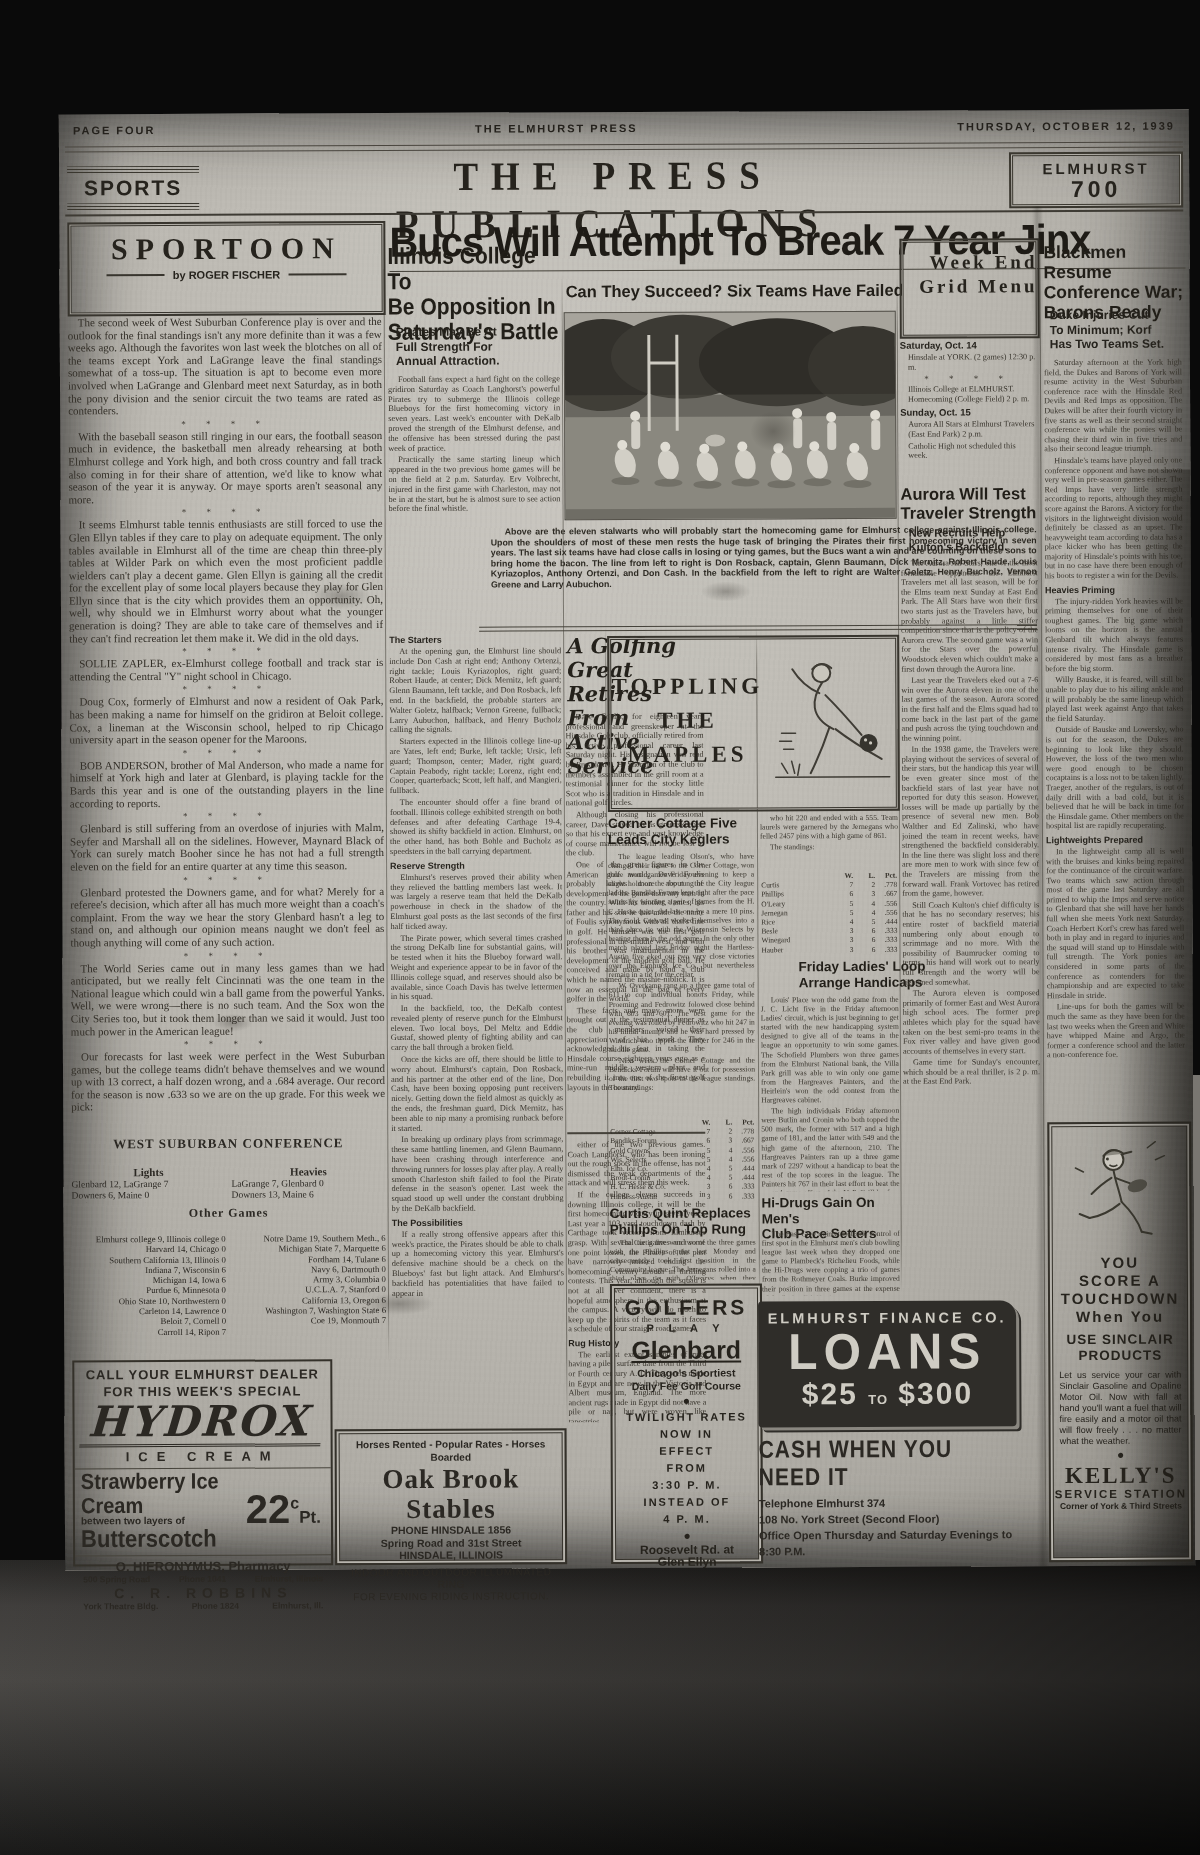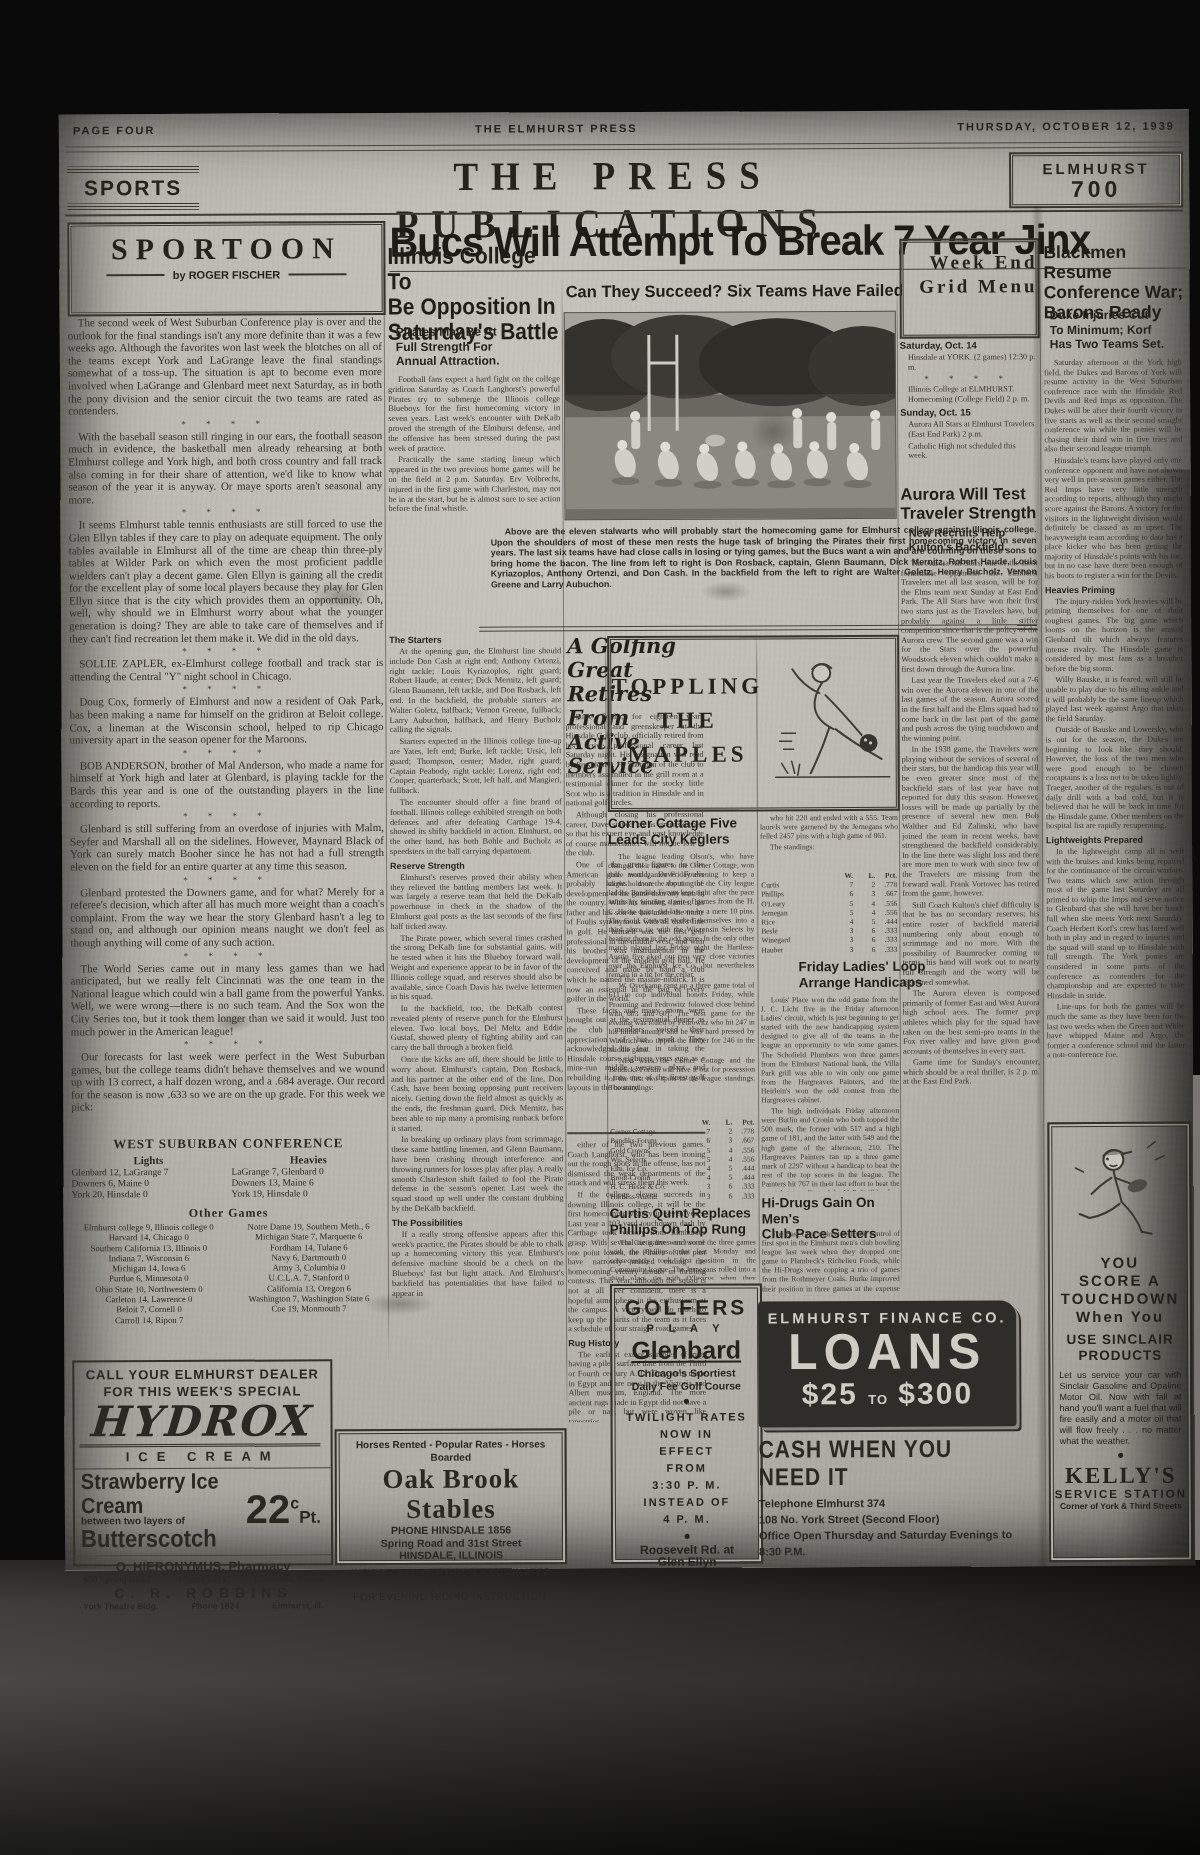--- a/index.html
+++ b/index.html
@@ -38,24 +38,24 @@
   .bodyB{font:8.4px/9.8px "Liberation Serif",serif;color:#37332b;}
   .bodyC{font:8.2px/9.6px "Liberation Serif",serif;color:#37332b;}
   .bodyD{font:7.6px/9.1px "Liberation Serif",serif;color:#3a362e;}
   
   .spbox{top:108px;left:8px;width:314px;height:90px;border:2px solid #38352e;box-shadow:inset 0 0 0 1px #b7b4ad,inset 0 0 0 2px #38352e;text-align:center;}
   .sptitle{font:bold 30px/38px "Liberation Serif",serif;letter-spacing:8px;color:#26231d;margin-top:6px;}
   .spby{display:flex;align-items:center;justify-content:center;gap: 8px;font:bold 11px/14px "Liberation Sans",sans-serif;color:#26231d;}
   .spby::before,.spby::after{content:"";width:58px;height:2px;background:#38352e;}
   .picksh{font:bold 13px/15px "Liberation Serif",serif;text-align:center;letter-spacing:1px;}
   .pickcols{display:flex;gap:6px;}
-  .pickcols>div{flex:1;}
+  .pickcols>div{flex:1;margin-top:12px;}
   .picklbl{text-align:center;font:bold 11px/13px "Liberation Serif",serif;}
   .pick .para{font:9.5px/11px "Liberation Serif",serif;text-indent:0;margin:0;text-align:left;}
-  .othercols .para{font:8.8px/10.3px "Liberation Serif",serif;text-indent:-8px;padding-left:8px;margin:0;text-align:center;}
+  .othercols .para{font:8.8px/10.3px "Liberation Serif",serif;text-indent:-8px;padding-left:8px;margin:0;text-align:right;}
   
   .h-sans-lg{font:bold 21px/23px "Liberation Sans",sans-serif;color:#211e18;transform:scaleY(1.1);transform-origin:top left;}
   .h-sans-md{font:bold 16.5px/19px "Liberation Sans",sans-serif;color:#211e18;}
   .h-sans-sm{font:bold 13.5px/15.5px "Liberation Sans",sans-serif;color:#211e18;}
   .h-sub{font:bold 12px/14.5px "Liberation Sans",sans-serif;color:#26231d;}
   .golfhead{font:italic bold 21px/24px "DejaVu Serif",serif;color:#24211b;}
   
   .kicker{font:bold 16.5px/19px "Liberation Sans",sans-serif;color:#211e18;}
   .photo{border:1px solid #55524b;background:#8f8d86;}
   .caption{font:bold 8.8px/10.6px "Liberation Sans",sans-serif;text-align:justify;color:#2e2b24;text-indent:14px;}

